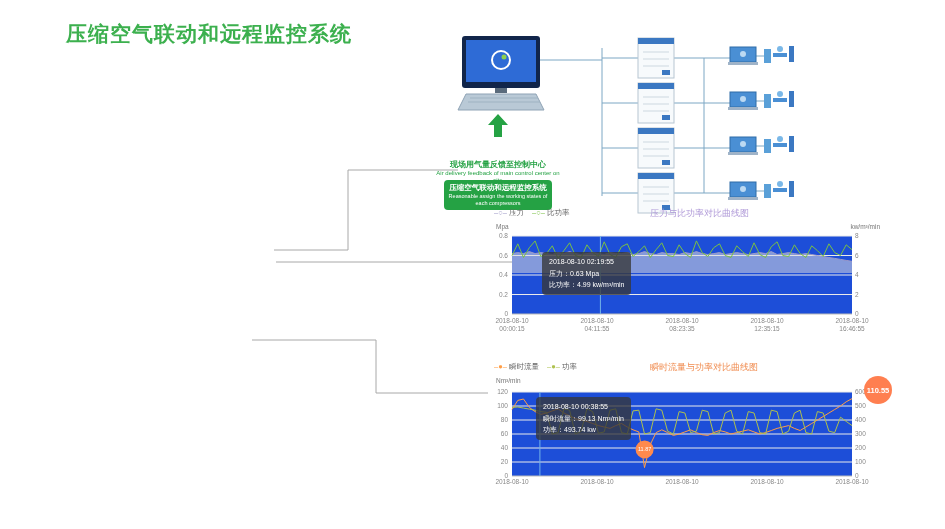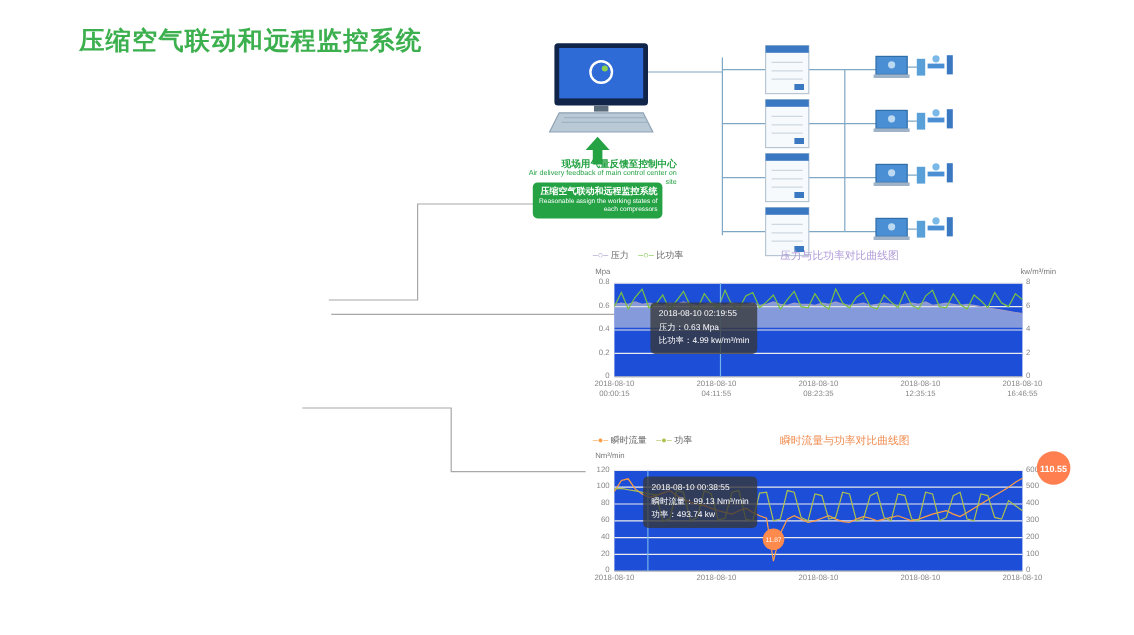--- a/index.html
+++ b/index.html
@@ -8,21 +8,21 @@
 
   .page-title { position:absolute; left:42px; top:20px; font-size:21px; font-weight:bold;
     color:#3cb04e; letter-spacing:1px;margin-left:24px; }
 
   .connectors { position:absolute; left:0; top:0; pointer-events:none; }
 
   .cloud-wrap { position:absolute; left:36px; top:196px; width:244px; height:164px;
     filter:drop-shadow(5px 7px 7px rgba(0,0,0,0.35)); }
 
   .diagram-wrap { position:absolute; left:440px; top:28px; width:392px; height:190px; }
-  .note { position:absolute; text-align:right; color:#25a244; }
+  .note { position:absolute; text-align:center; color:#25a244;margin-top:28px; }
   .note-feedback { left:432px; top:131px; width:132px; }
   .note-feedback .cn { font-size:8px; font-weight:bold; }
   .note-feedback .en { font-size:6px; line-height:1.2; }
   .note-assign { left:444px; top:152px; width:108px; background:#25a244; color:#fff;
     border-radius:4px; padding:3px 4px; }
   .note-assign .cn { font-size:7.5px; font-weight:bold; }
   .note-assign .en { font-size:5.5px; line-height:1.25; }
 
   .chart { position:absolute; width:392px; }
   #chart1 { left:488px; top:206px; height:140px; }

